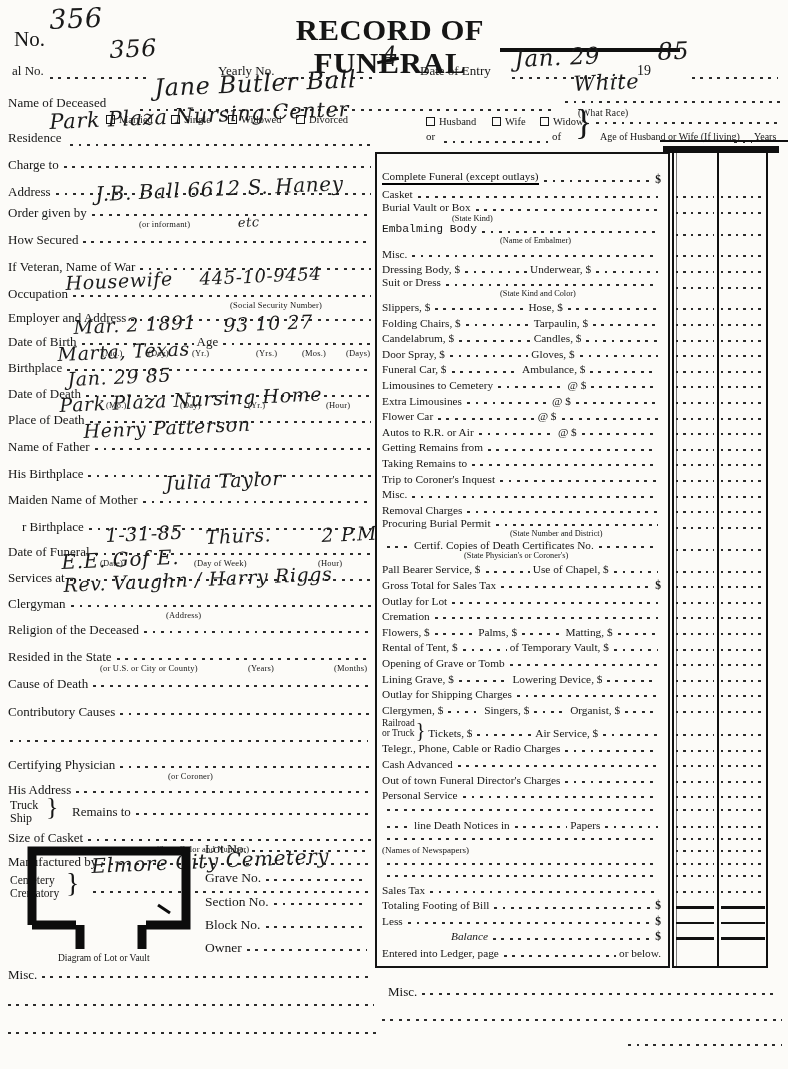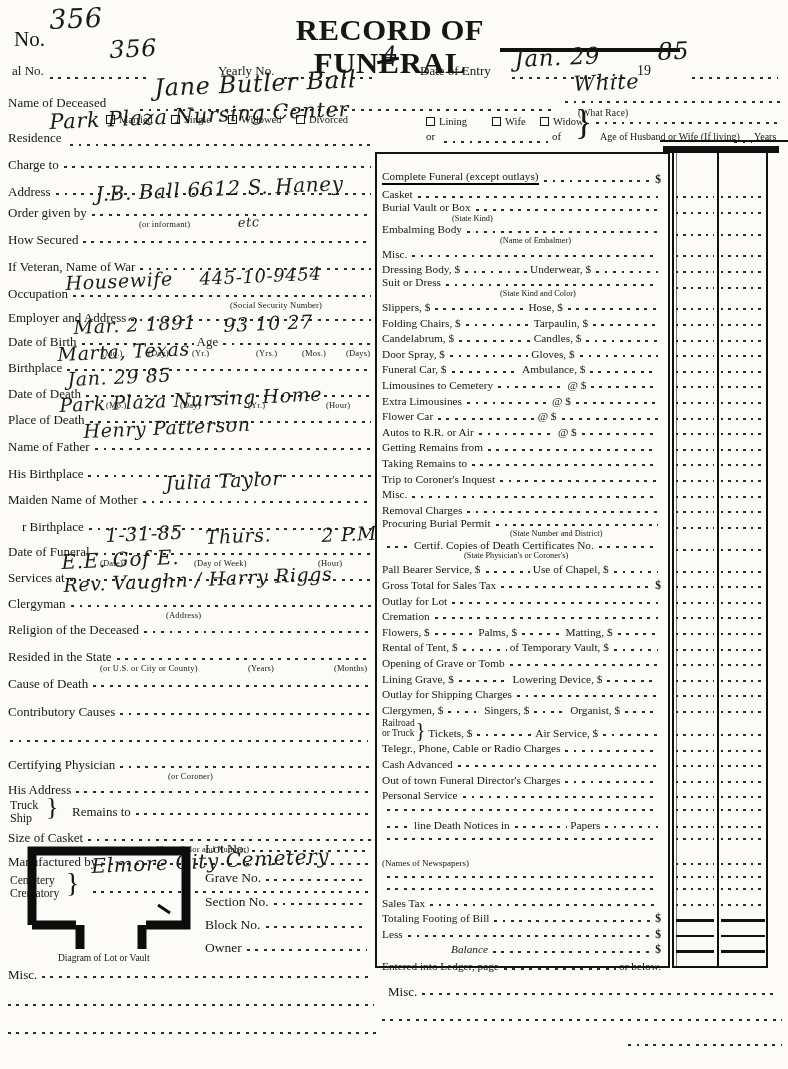--- a/index.html
+++ b/index.html
@@ -69,21 +69,21 @@
   <span class="abs hw" style="left:155px;top:76px;font-size:24px">Jane Butler Ball</span>
   <div class="abs dots" style="left:565px;top:101px;width:217px"></div>
   <span class="abs hw" style="left:574px;top:74px;font-size:21px">White</span>
   <span class="abs fsub" style="left:578px;top:108px;font-size:9.5px">(What Race)</span>
 
   <span class="abs mlab" style="left:106px;top:114px"><span class="cb"></span><span>Married</span></span>
   <span class="abs mlab" style="left:171px;top:114px"><span class="cb"></span><span>Single</span></span>
   <span class="abs mlab" style="left:228px;top:114px"><span class="cb"></span><span>Widowed</span></span>
   <span class="abs mlab" style="left:296px;top:114px"><span class="cb"></span><span>Divorced</span></span>
 
-  <span class="abs mlab" style="left:426px;top:116px"><span class="cb"></span><span>Lining</span></span>
+  <span class="abs mlab" style="left:426px;top:116px"><span class="cb"></span><span>Husband</span></span>
   <span class="abs mlab" style="left:492px;top:116px"><span class="cb"></span><span>Wife</span></span>
   <span class="abs mlab" style="left:540px;top:116px"><span class="cb"></span><span>Widow</span></span>
   <span class="abs mlab" style="left:426px;top:130px;font-size:11px">or</span>
   <div class="abs dots" style="left:444px;top:141px;width:104px"></div>
   <span class="abs mlab" style="left:552px;top:130px;font-size:11px">of</span>
   <span class="abs brace" style="left:575px;top:108px;font-size:36px">}</span>
   <div class="abs dots" style="left:596px;top:122px;width:186px"></div>
   <span class="abs smlab" style="left:600px;top:131px">Age of Husband or Wife (If living)</span>
   <div class="abs dots" style="left:734px;top:141px;width:18px"></div>
   <span class="abs smlab" style="left:754px;top:131px">Years</span>
@@ -349,21 +349,21 @@
       <div class="crow" style="height: 22px;">
         <div class="cline" style="height: 13px;">
           <span class="ct">Burial Vault or Box</span>
           <span class="lead"></span>
         </div>
         <span class="csub" style="margin-left: 70px;">(State Kind)</span>
         <span class="amt a1" style="top: 11px;"></span>
         <span class="amt a2" style="top: 11px;"></span>
       </div>
       <div class="crow" style="height: 22px;">
-        <div class="cline" style="height: 13px;">
+        <div class="cline" style="height: 13px; font-family: Liberation Mono, monospace;">
           <span class="ct">Embalming Body</span>
           <span class="lead"></span>
         </div>
         <span class="csub" style="margin-left: 118px;">(Name of Embalmer)</span>
         <span class="amt a1" style="top: 11px;"></span>
         <span class="amt a2" style="top: 11px;"></span>
       </div>
       <div class="crow" style="height: 15.6px;">
         <div class="cline" style="height: 100%;">
           <span class="ct">Misc.</span>
@@ -701,21 +701,21 @@
         <span class="amt a2" style="bottom: 3px;"></span>
       </div>
       <div class="crow" style="height: 12.5px;">
         <div class="cline" style="height: 100%;">
           <span class="lead"></span>
         </div>
         <span class="amt a1" style="bottom: 3px;"></span>
         <span class="amt a2" style="bottom: 3px;"></span>
       </div>
       <div class="crow" style="height: 12px;">
-        <div class="cline" style="height: 100%; margin-top: 13px;">
+        <div class="cline" style="height: 100%;">
           <span class="csmall">(Names of Newspapers)</span>
         </div>
         <span class="amt a1" style="bottom: 3px;"></span>
         <span class="amt a2" style="bottom: 3px;"></span>
       </div>
       <div class="crow" style="height: 12.5px;">
         <div class="cline" style="height: 100%;">
           <span class="lead"></span>
         </div>
         <span class="amt a1" style="bottom: 3px;"></span>

